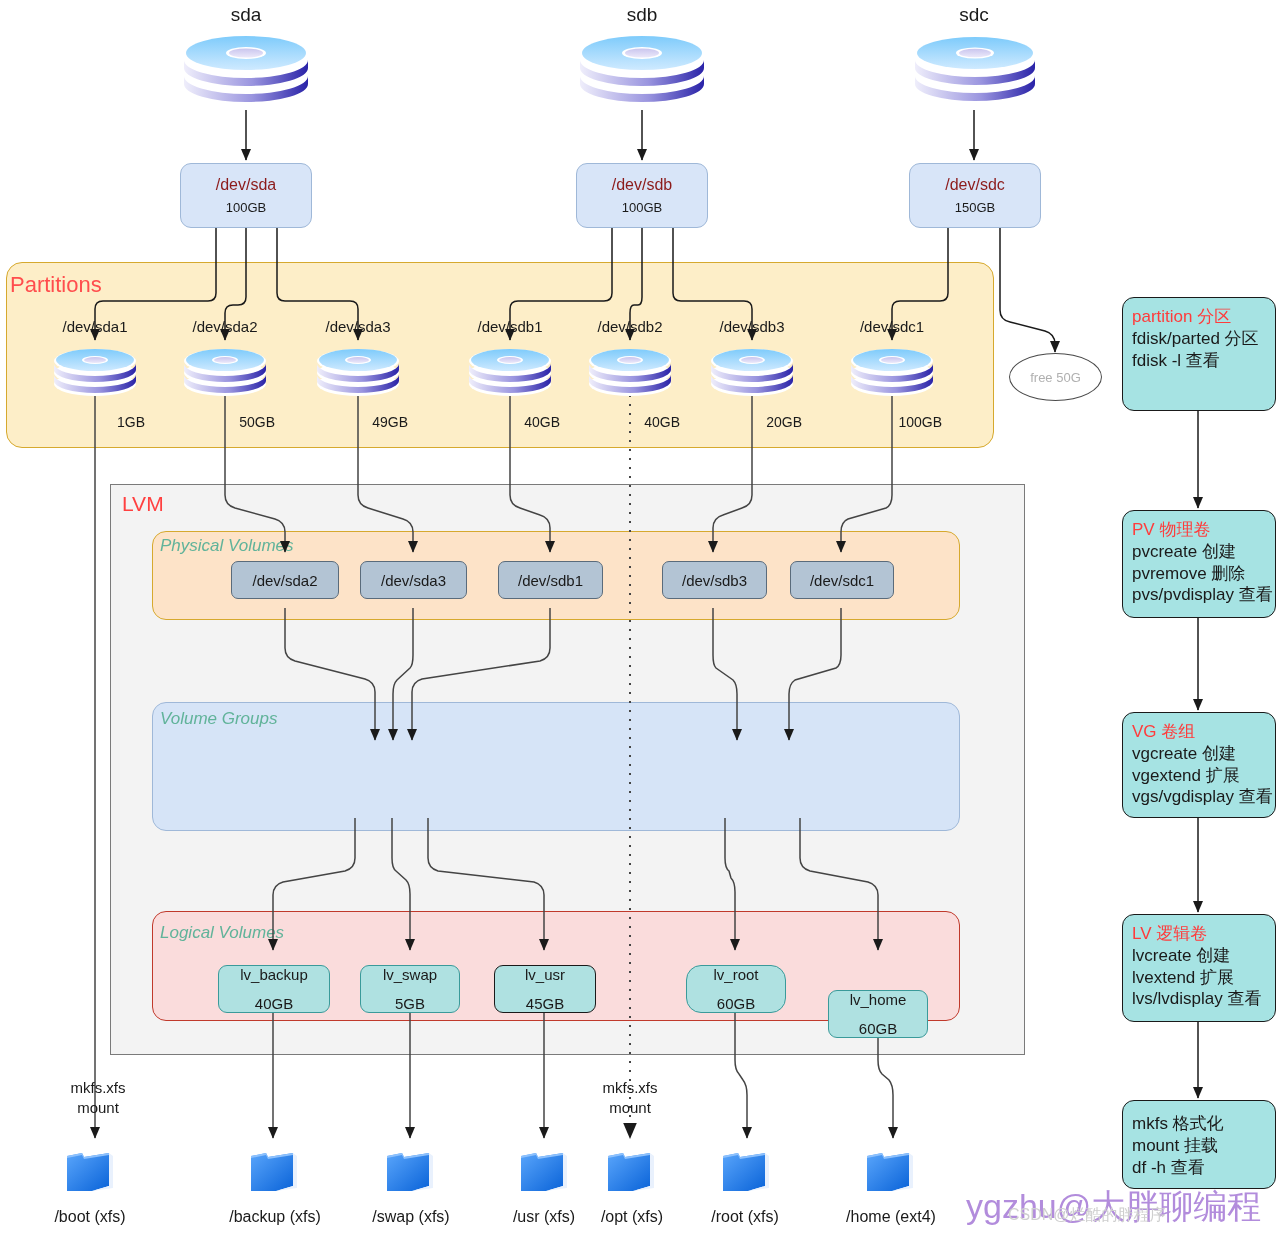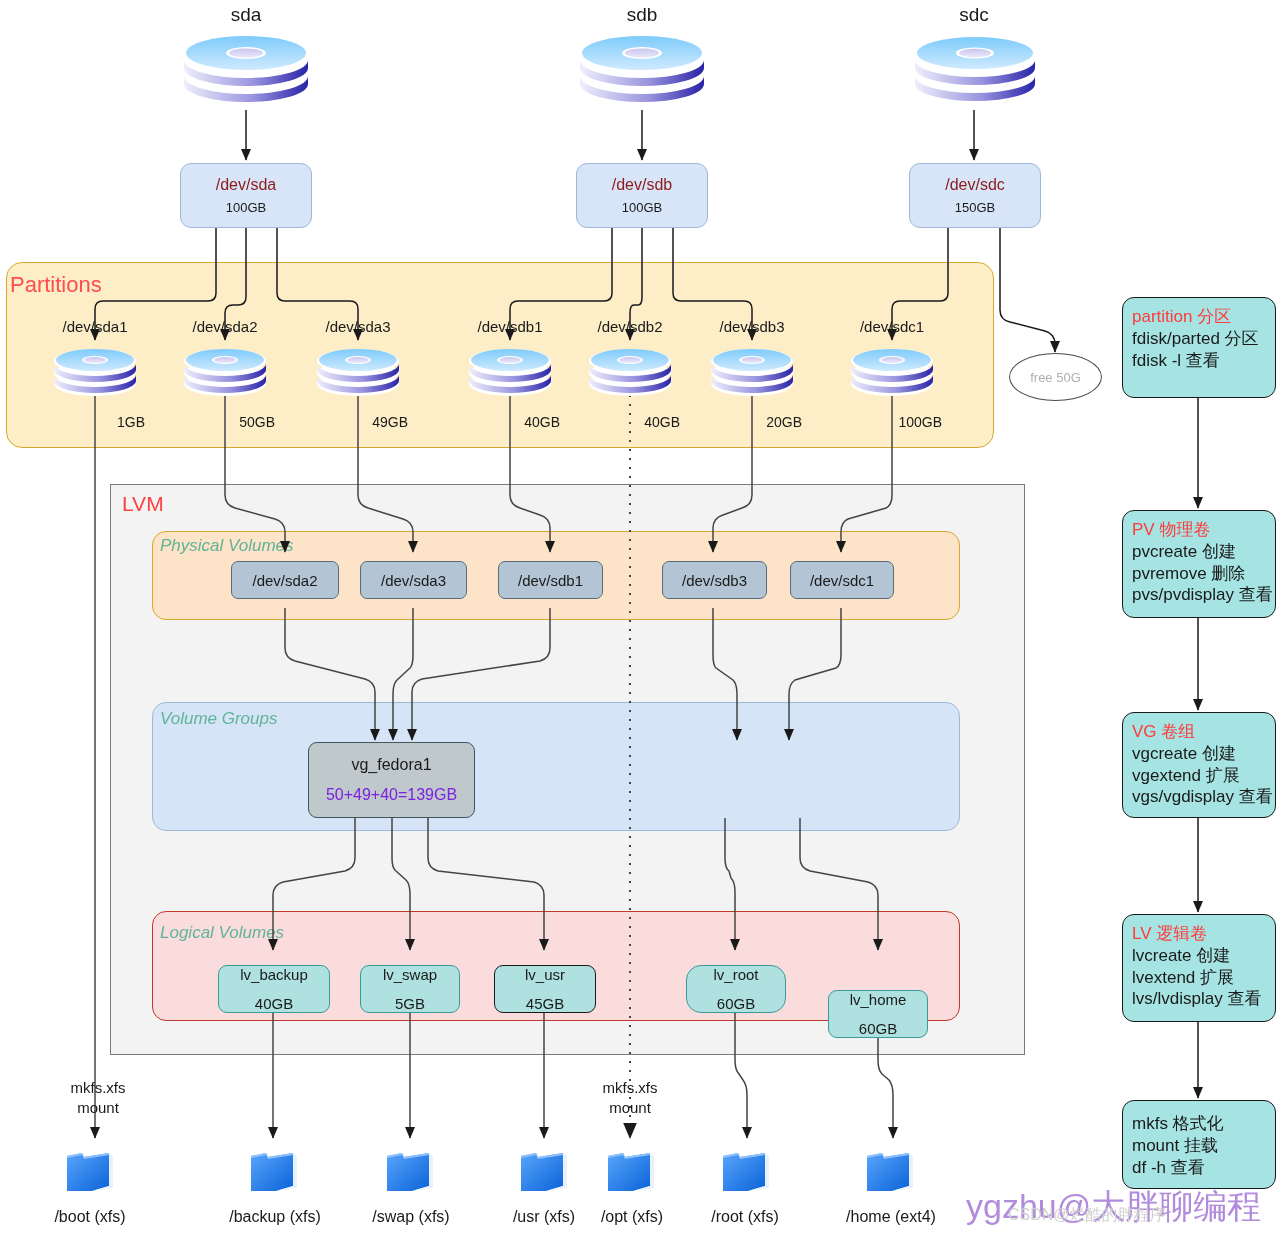--- a/index.html
+++ b/index.html
@@ -491,24 +491,20 @@
   <div class="abs pv-chip" style="left:498px; top:561px; width:105px; height:38px;">
     <span>/dev/sdb1</span>
   </div>
   <div class="abs pv-chip" style="left:662px; top:561px; width:105px; height:38px;">
     <span>/dev/sdb3</span>
   </div>
   <div class="abs pv-chip" style="left:790px; top:561px; width:104px; height:38px;">
     <span>/dev/sdc1</span>
   </div>
 
-  <div class="abs vg-chip" style="left:308px; top:742px; width:167px; height:76px;">
-    <span class="vg-name">vg_fedora1</span>
-    <span class="vg-calc">50+49+40=139GB</span>
-  </div>
 
   <div class="abs lv-chip" style="left:218px; top:965px; width:112px; height:48px;">
     <span class="lv-name">lv_backup</span>
     <span class="lv-size">40GB</span>
   </div>
   <div class="abs lv-chip" style="left:360px; top:965px; width:100px; height:48px;">
     <span class="lv-name">lv_swap</span>
     <span class="lv-size">5GB</span>
   </div>
   <div class="abs lv-chip strong" style="left:494px; top:965px; width:102px; height:48px;">
@@ -589,21 +585,21 @@
 
   <div class="abs" style="left:863px; top:1146px;">
     <svg width="54" height="52" viewBox="0 0 54 52">
       <path d="M4,10 L19,7 L21,11 L46,7 L46,40 L29,45 L4,45 z" fill="url(#gFolder)"></path>
       <path d="M46,7 L50,10 L50,42 L29,45 L46,40 z" fill="#e9f1fd"></path>
       <path d="M4,10 L19,7 L21,11 L46,7 L46,9 L21,13 L19,9 L4,12 z" fill="#8dc1fd"></path>
     </svg>
   </div>
   <div class="abs folder-label" style="left:818px; top:1208px; width:146px;">/home (ext4)</div>
 
-  <div class="abs cmd-box" style="left:1122px; top:297px; width:154px; height:101px;">
+  <div class="abs cmd-box" style="left:1122px; top:297px; width:154px; height:114px;">
     <div class="cmd-title">partition 分区</div>
     <div class="cmd-line">fdisk/parted 分区</div>
     <div class="cmd-line">fdisk -l 查看</div>
   </div>
 
   <div class="abs cmd-box" style="left:1122px; top:510px; width:154px; height:108px;">
     <div class="cmd-title">PV 物理卷</div>
     <div class="cmd-line">pvcreate 创建</div>
     <div class="cmd-line">pvremove 删除</div>
     <div class="cmd-line">pvs/pvdisplay 查看</div>

